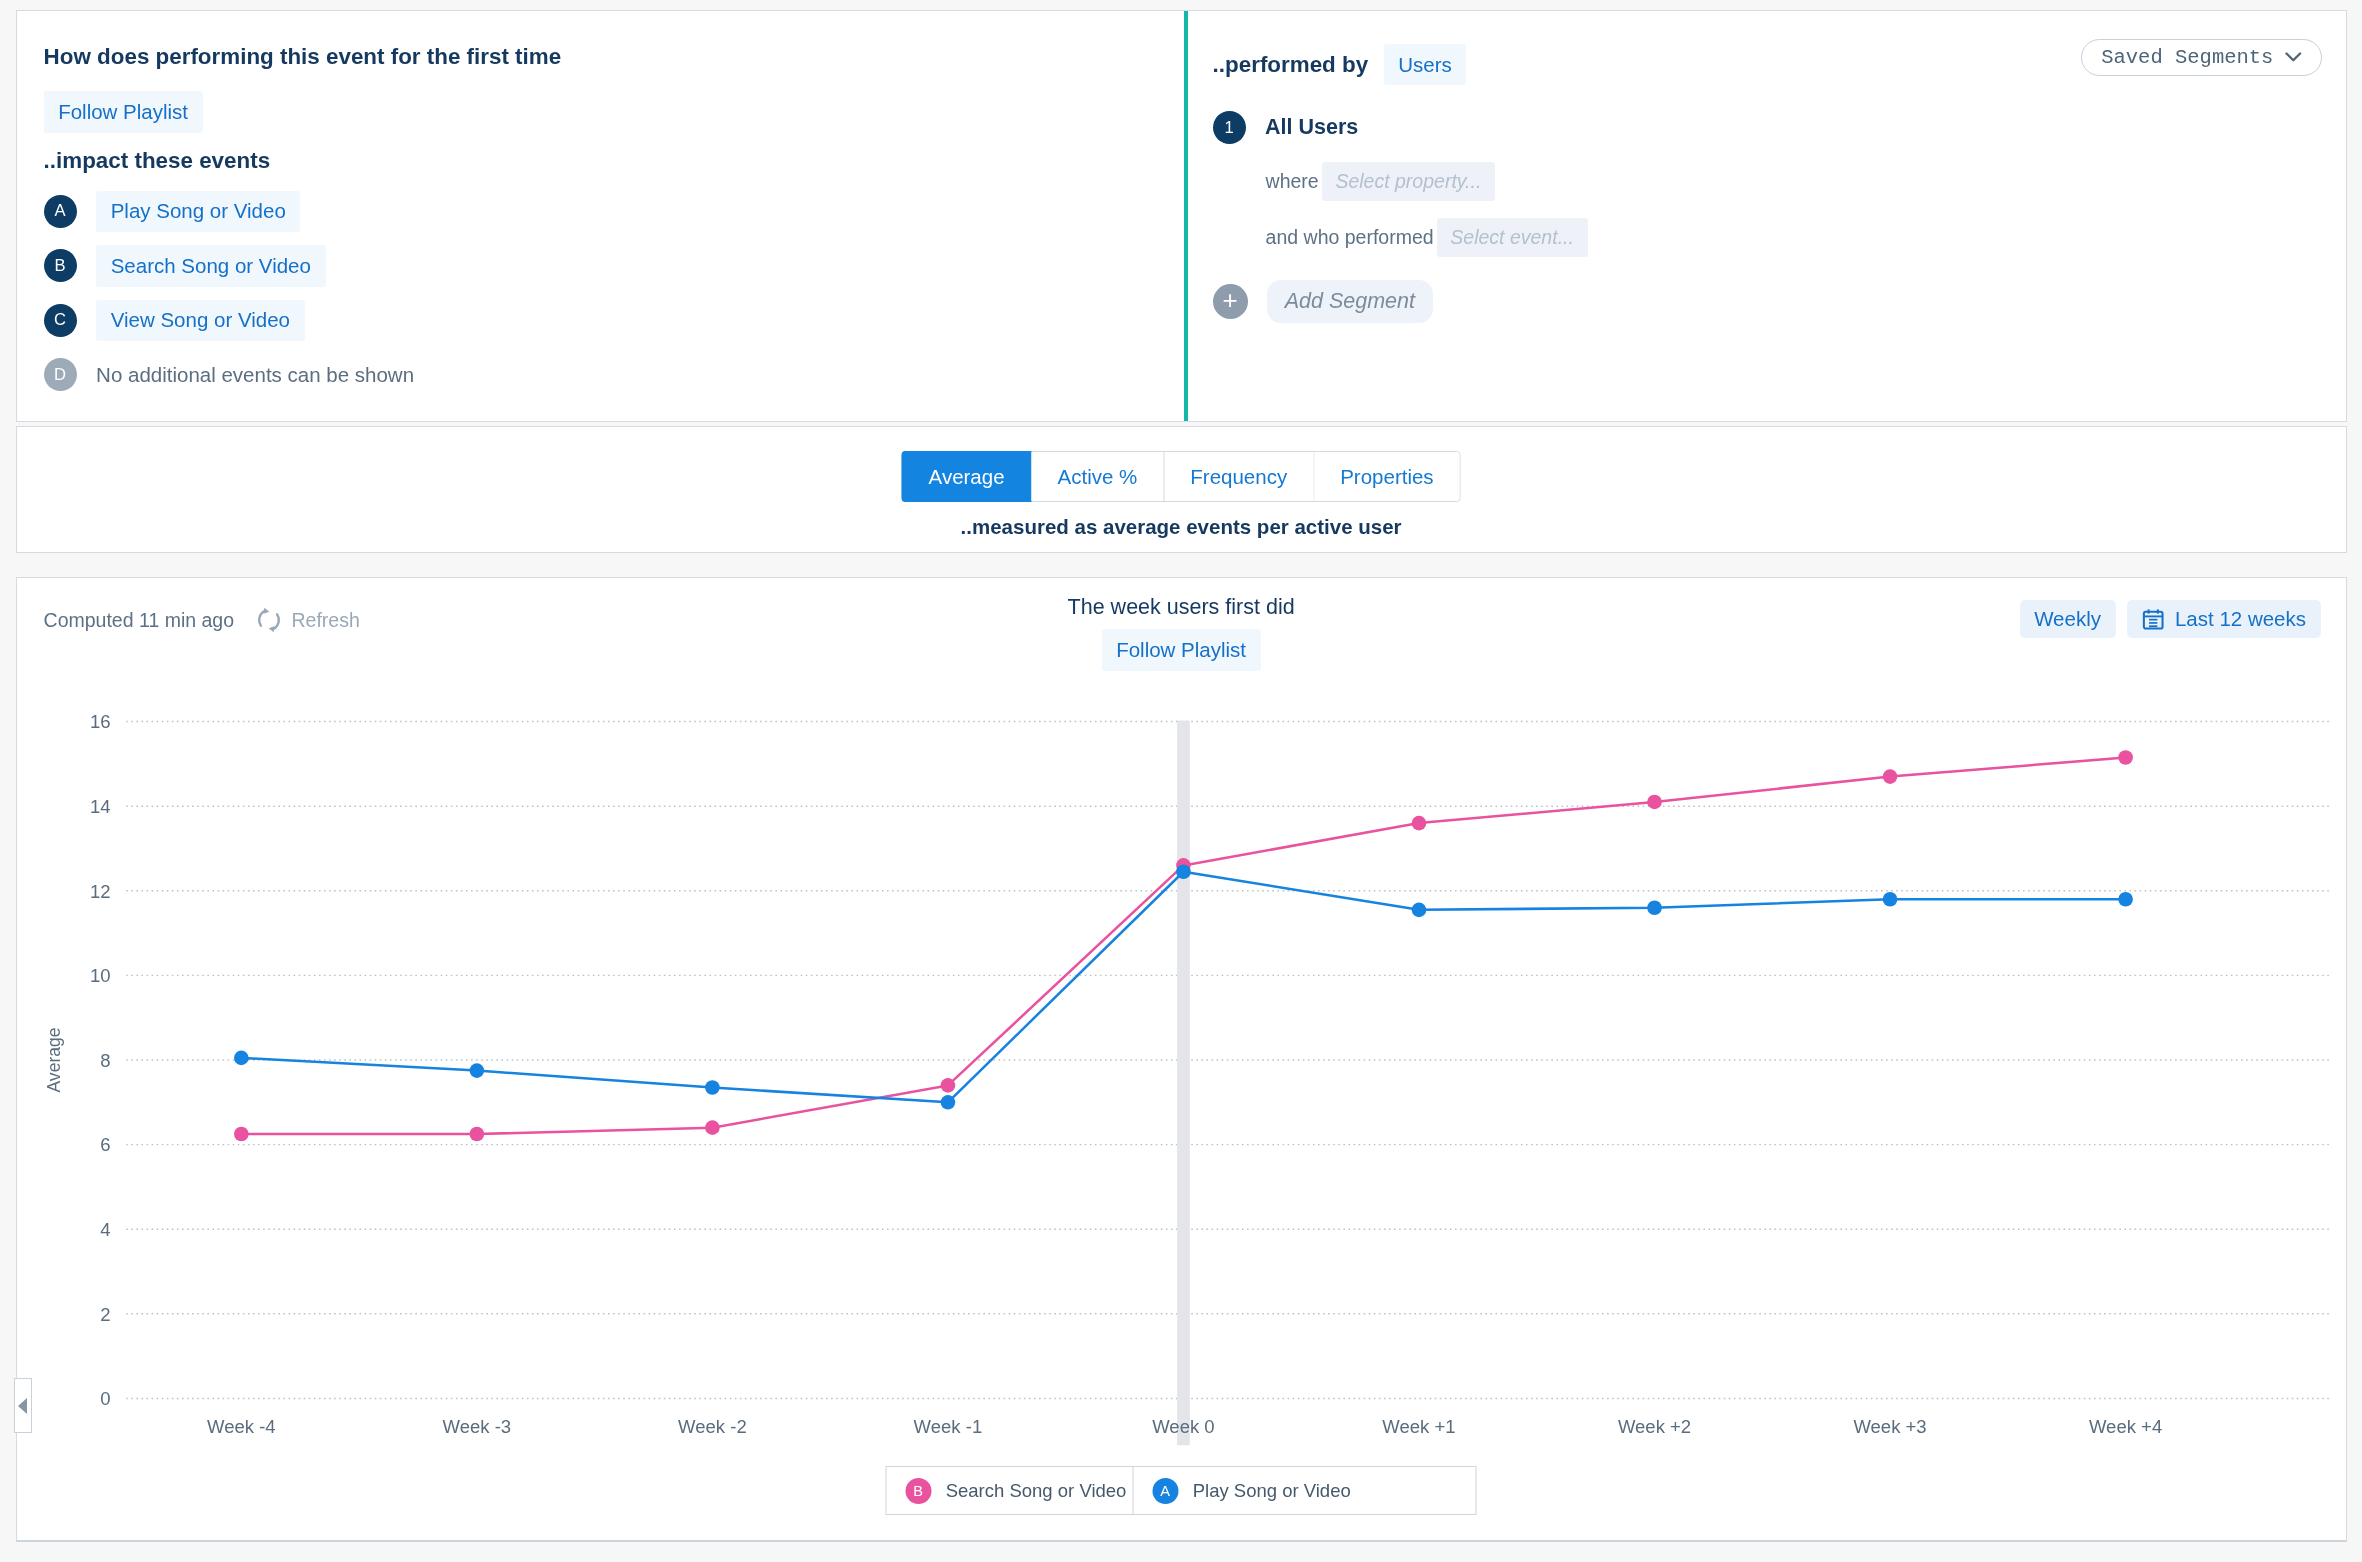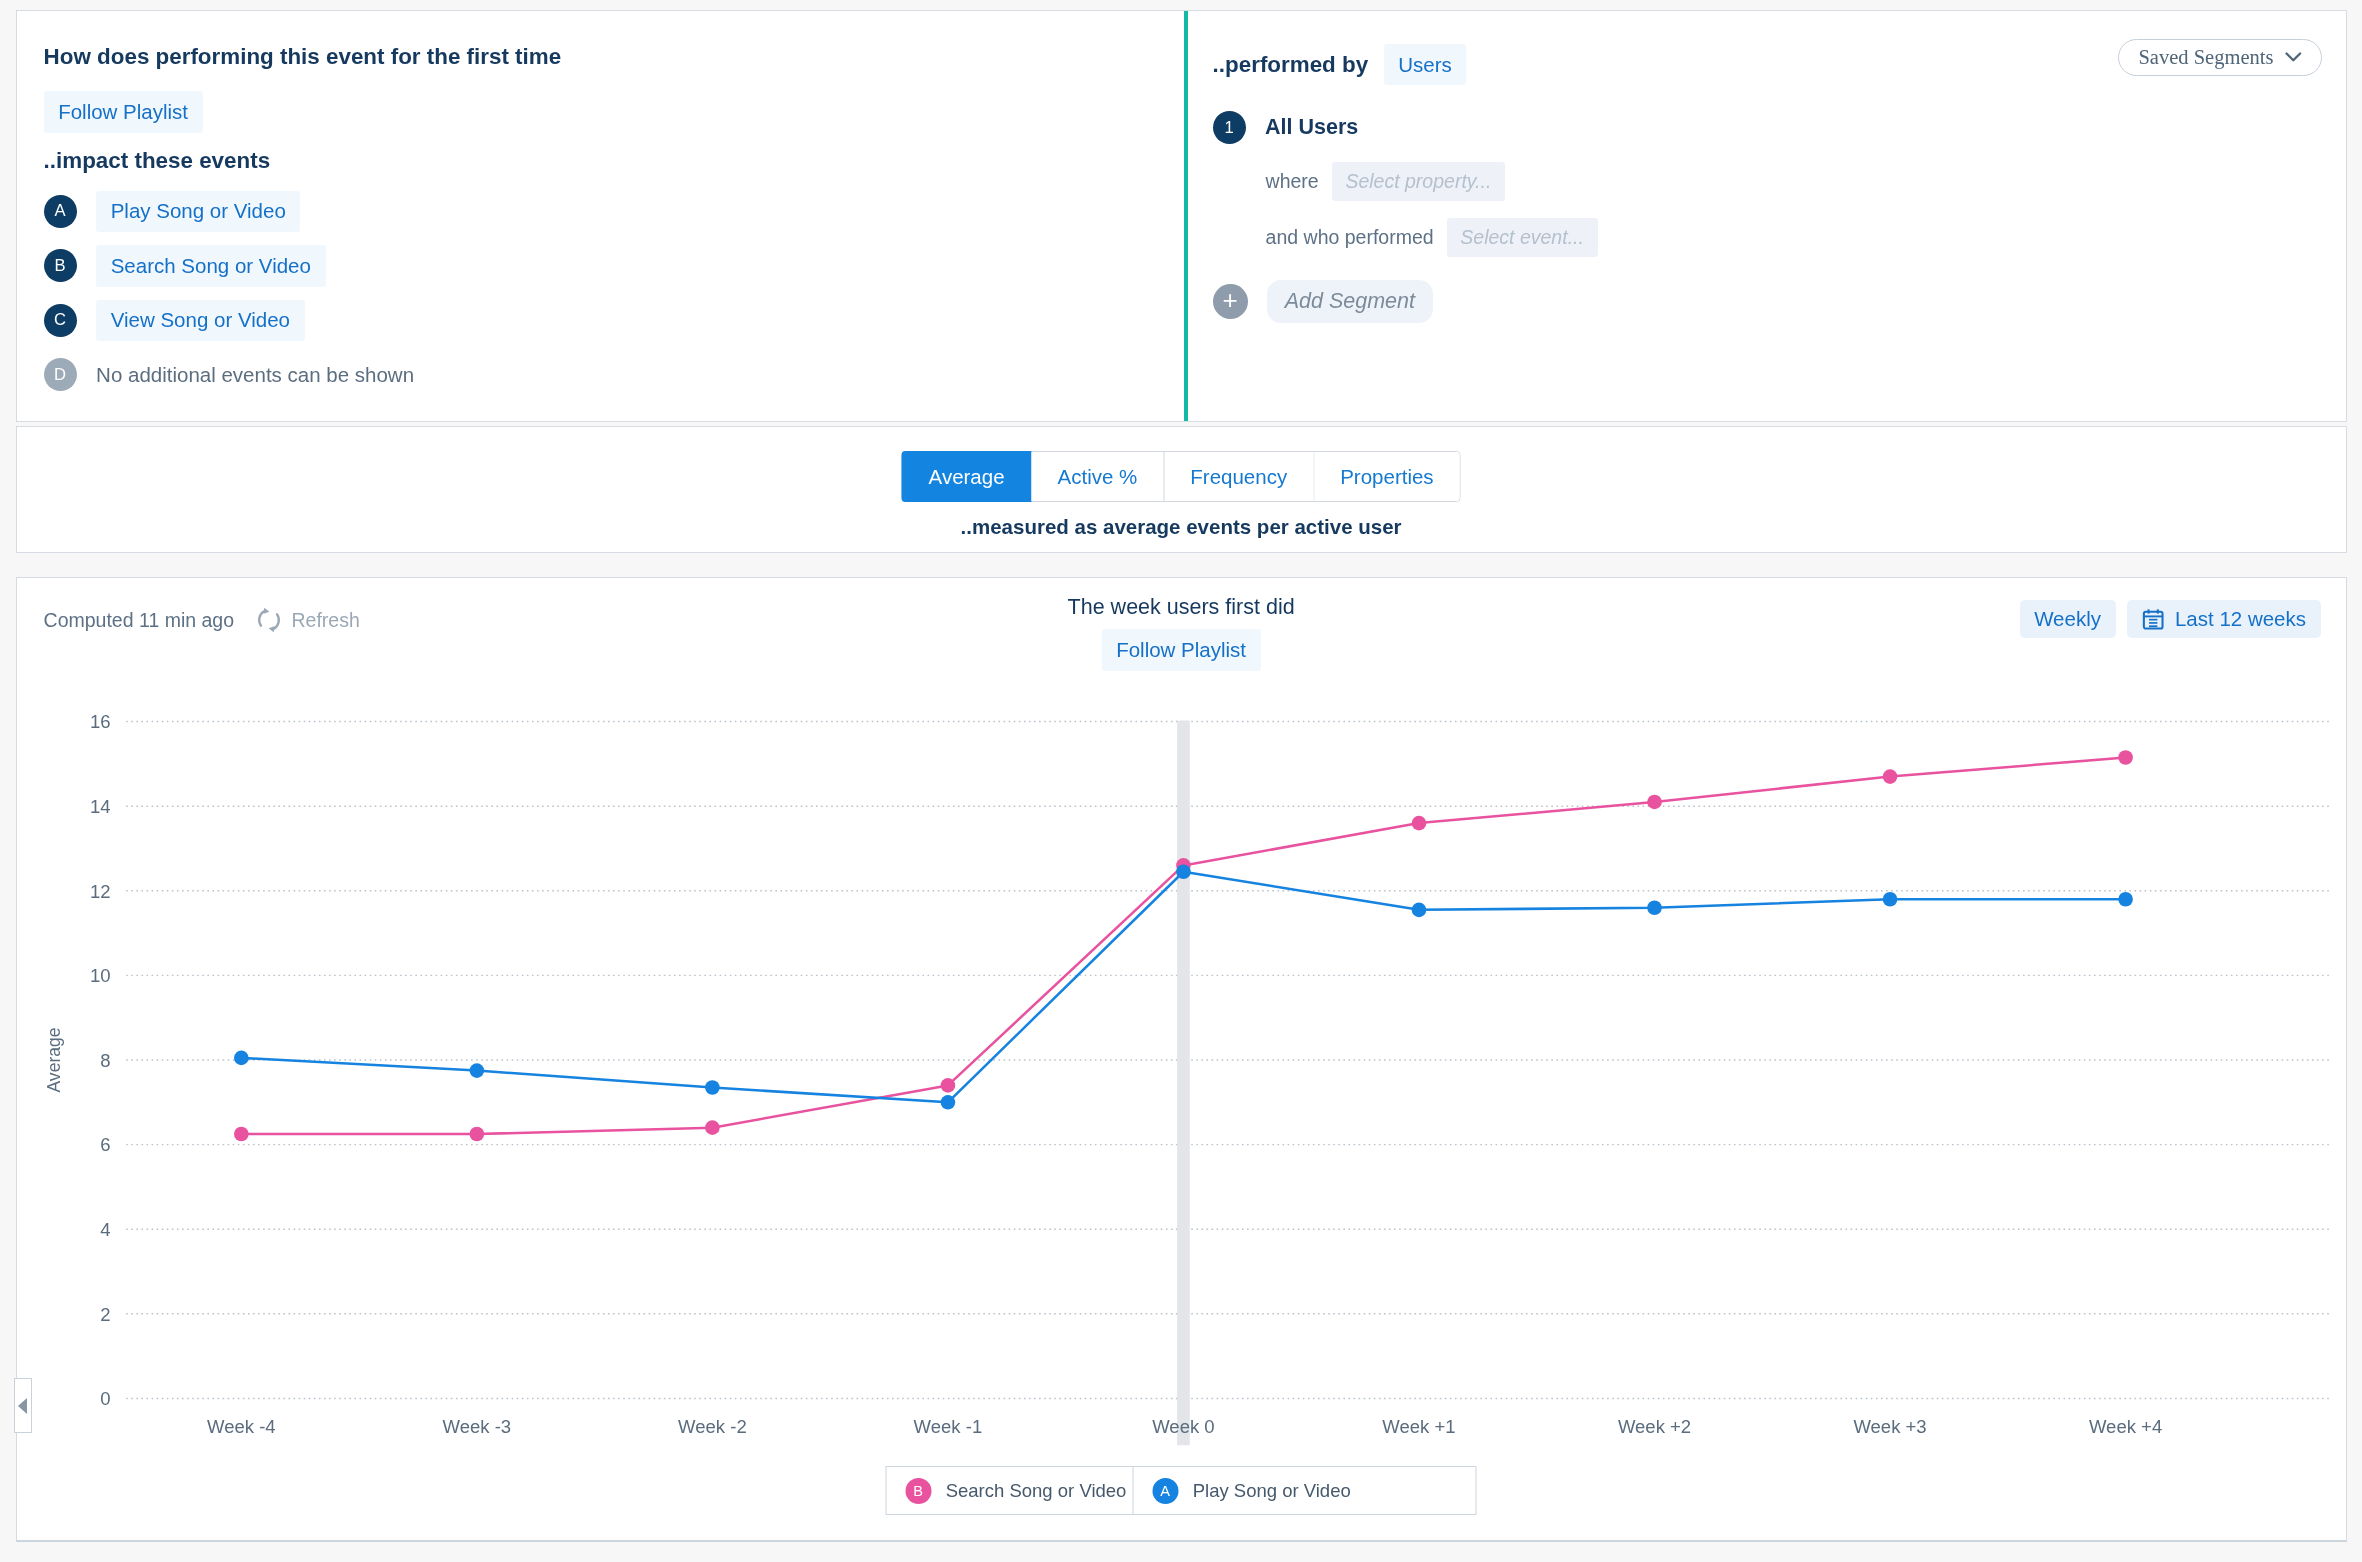--- a/index.html
+++ b/index.html
@@ -32,21 +32,21 @@
   .key-badge{
     width:33px;height:33px;border-radius:50%;background:#0d3c64;color:#fff;
     display:flex;align-items:center;justify-content:center;font-size:16.6px;flex:none;
   }
   .key-badge.disabled{background:#9dabb9}
   .empty-label{color:#5b6e80;font-size:20.5px}
 
   .performed-row{display:flex;align-items:center;gap:15.6px}
   .seg-head{display:flex;align-items:center;gap:19.5px;margin-top:26px}
   .seg-name{font-size:21.5px;font-weight:700;color:#16395f}
-  .seg-clause{display:flex;align-items:center;gap:13px;margin:17.6px 0 0 53px}
+  .seg-clause{display:flex;align-items:center;gap:3px;margin:17.6px 0 0 53px}
   .clause-label{color:#5d7186;font-size:19.5px}
   .placeholder-chip{
     background:#eef2f8;color:#b4c0cd;font-style:italic;font-size:19.5px;
     padding:7.8px 13.7px;border-radius:2.9px;cursor:pointer;
   }
   .add-row{display:flex;align-items:center;gap:19.5px;margin:21.5px 0 0 0}
   .plus-circle{
     width:35px;height:35px;border-radius:50%;background:#8e9cac;color:#fff;
     display:flex;align-items:center;justify-content:center;font-size:26px;line-height:1;
     cursor:pointer;flex:none;padding-bottom:2px;box-sizing:border-box;
@@ -151,21 +151,21 @@
     <div class="seg-clause">
       <span class="clause-label">and who performed</span>
       <span class="placeholder-chip">Select event...</span>
     </div>
 
     <div class="add-row" style="margin-left:0;margin-top:23.4px">
       <span class="plus-circle">+</span>
       <span class="add-chip">Add Segment</span>
     </div>
 
-    <button class="saved-pill" style="font-family:Liberation Serif, serif">
+    <button class="saved-pill" style="font-family:Liberation Mono, monospace">
       <span>Saved Segments</span>
       <svg width="16.6" height="10.7" viewBox="0 0 17 11">
         <path d="M1.5 1.5 L8.5 8.5 L15.5 1.5" fill="none" stroke="#4e6477" stroke-width="2.4" stroke-linecap="round" stroke-linejoin="round"></path>
       </svg>
     </button>
   </div>
 </section>
 
 <section class="panel" id="panel-measure">
   <div class="tab-group" id="tab-group">

